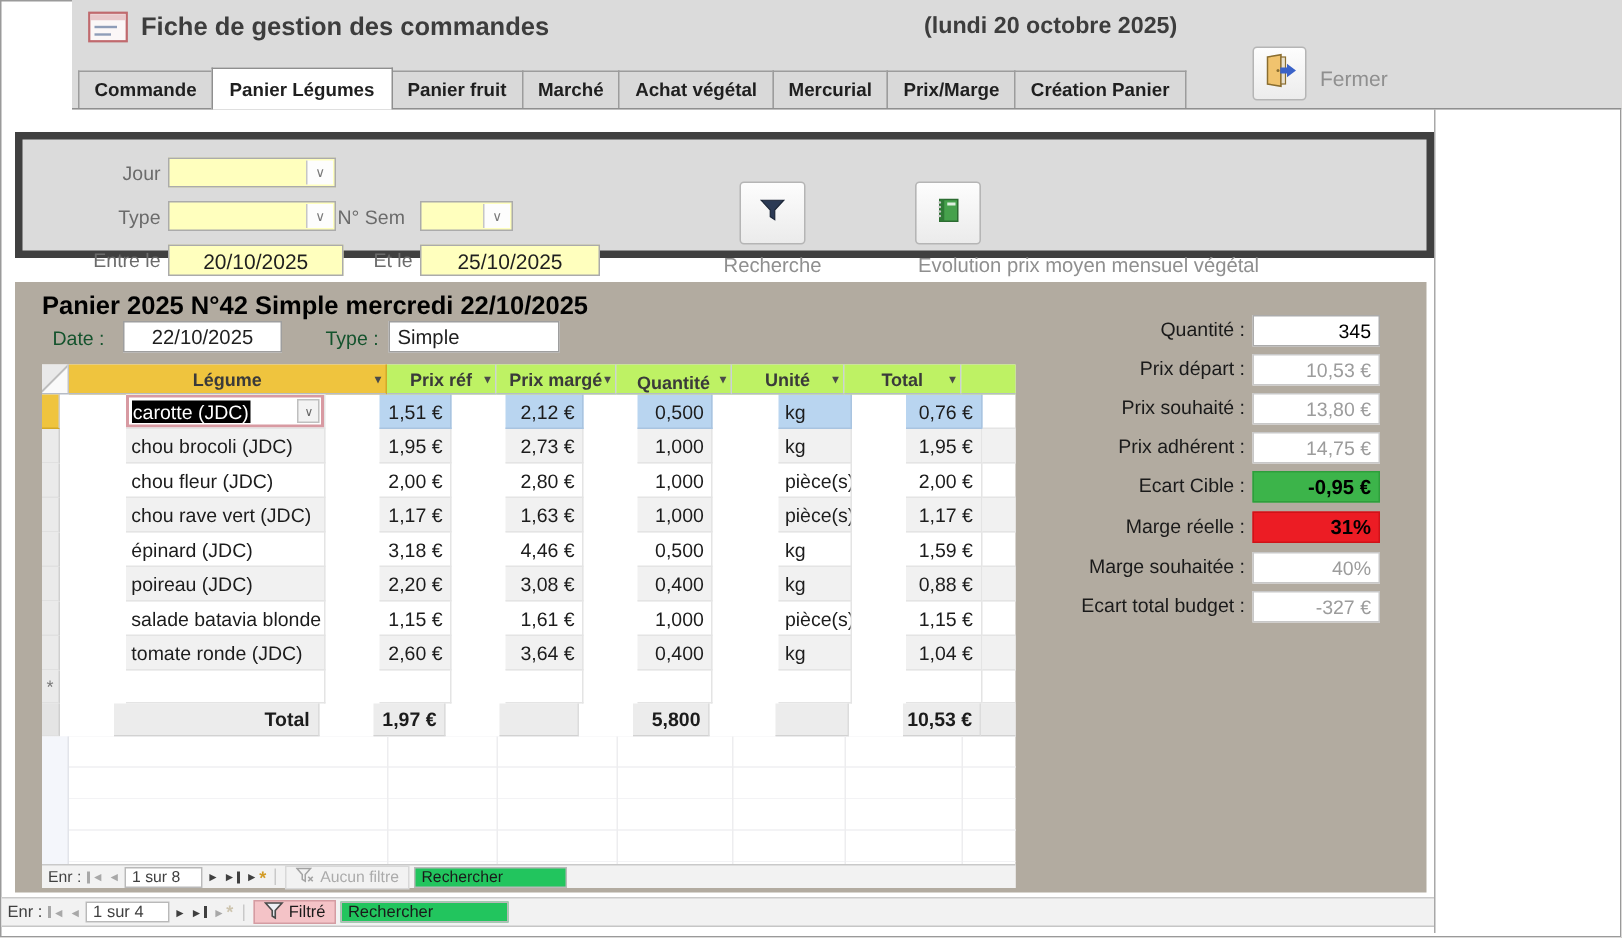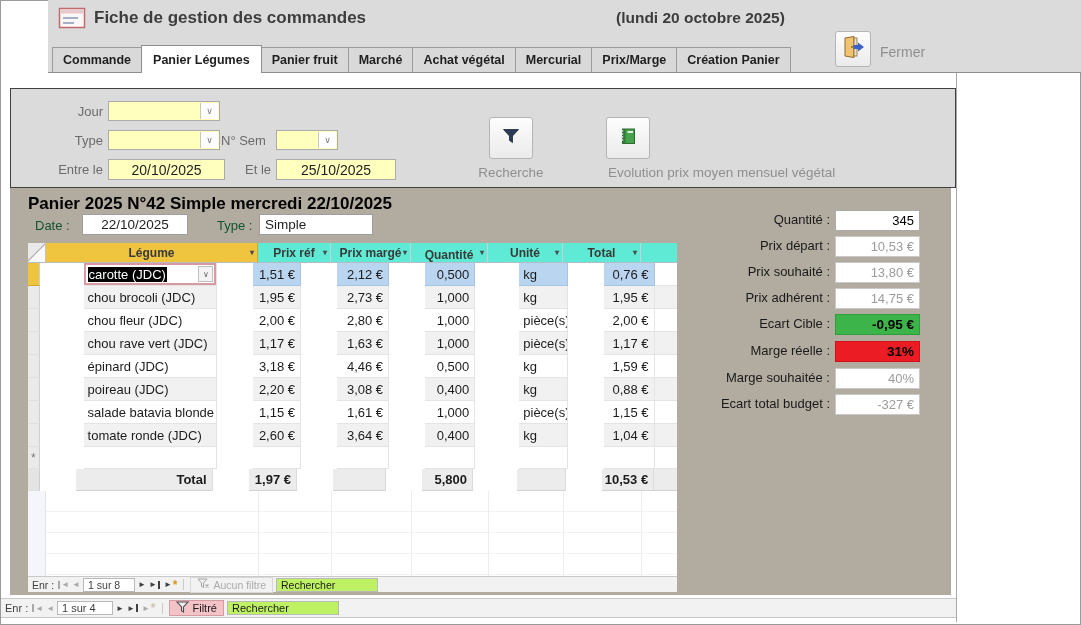--- a/index.html
+++ b/index.html
@@ -13,42 +13,42 @@
   #hdate{position:absolute;left:568px;top:9px;font-size:15.5px;font-weight:bold;color:#3D3D3D;}
   #tabbar{position:absolute;left:4px;bottom:0;display:flex;align-items:flex-end;z-index:3;}
   .tab{box-sizing:border-box;background:#D9D9D9;border:1px solid #9C9C9C;border-bottom:none;margin-right:-1px;
        padding:5px 10px 5px;font-size:12.5px;font-weight:bold;color:#1F1F1F;white-space:nowrap;cursor:default;}
   .tab.active{background:#fff;padding:7px 11px 6px;margin-bottom:-1px;position:relative;z-index:4;border-color:#8F8F8F;}
   #close-btn{position:absolute;left:787px;top:31px;width:36px;height:36px;background:linear-gradient(#FDFDFD,#ECECEC);
        border:1px solid #B5B5B5;border-radius:3px;box-sizing:border-box;display:flex;align-items:center;justify-content:center;}
   #close-label{position:absolute;left:832px;top:44px;font-size:14px;color:#8F8F8F;}
 
   
-  #filter-panel{position:absolute;left:10px;top:88px;width:946px;height:100px;background:#DBDBDB;border:1px solid #404040;box-sizing:border-box;}
+  #filter-panel{position:absolute;left:10px;top:88px;width:946px;height:84px;background:#DBDBDB;border:5px solid #404040;box-sizing:border-box;}
   .flabel{position:absolute;font-size:13px;color:#6B6B6B;}
   .combo{position:absolute;height:20px;background:#FFFFBE;border:1px solid #ABABAB;box-sizing:border-box;}
   .combo .dbtn{position:absolute;right:1px;top:1px;bottom:1px;width:17px;background:#FDFDFD;border-left:1px solid #C6C6C6;
        display:flex;align-items:center;justify-content:center;font-size:9px;color:#7A7A7A;}
   .yfield{position:absolute;height:21px;background:#FFFFBE;border:1px solid #ABABAB;box-sizing:border-box;
        font-size:14px;color:#1F1F1F;display:flex;align-items:center;justify-content:center;}
   .icon-btn{position:absolute;width:44px;height:42px;background:linear-gradient(#FDFDFD,#EBEBEB);border:1px solid #B5B5B5;
        border-radius:3px;box-sizing:border-box;display:flex;align-items:center;justify-content:center;}
   .btn-label{position:absolute;font-size:13.5px;color:#8F8F8F;}
 
   
   #taupe{position:absolute;left:10px;top:188px;width:941px;height:407px;background:#B2ABA0;}
   #sub-title{position:absolute;left:18px;top:6px;font-size:17px;font-weight:bold;color:#000;}
   .wlabel{position:absolute;font-size:13px;color:#14532d;}
   .wfield{position:absolute;height:21px;background:#fff;border:1px solid #9E9E9E;box-sizing:border-box;
        font-size:13.5px;color:#1F1F1F;display:flex;align-items:center;}
 
   
   #datasheet{position:absolute;left:18px;top:55px;width:649px;height:349px;background:#fff;display:flex;flex-direction:column;}
   .ds-header{display:flex;height:20px;}
-  .hc{box-sizing:border-box;border-right:1px solid #CBD0D8;border-bottom:1px solid #B6BCC6;background:#5eead4;
+  .hc{box-sizing:border-box;border-right:1px solid #CBD0D8;border-bottom:1px solid #B6BCC6;background:#bef264;
       font-weight:bold;font-size:12px;color:#3A3A3A;display:flex;align-items:center;justify-content:center;position:relative;}
   .hc.gold{background:#EFC43E;border-right-color:#D3A828;}
   .hc .arrow{position:absolute;right:3px;top:5px;font-size:8px;color:#4A4A4A;}
   .corner{box-sizing:border-box;width:18px;border-right:1px solid #C2C2C2;border-bottom:1px solid #B6BCC6;
       background:linear-gradient(135deg,#E9E9E9 46%,#ADADAD 50%,#FAFAFA 54%);}
   .w-leg{width:212px;} .w-pref{width:73px;} .w-pmar{width:80px;} .w-qte{width:77px;align-items:flex-end;} .w-unit{width:75px;} .w-tot{width:78px;} .w-fill{width:36px;border-right:none!important;}
   .drow{display:flex;height:23px;}
   .drow.new{height:22px;}
   .rsel{box-sizing:border-box;width:18px;background:#EAEAEA;border-right:1px solid #CFCFCF;border-bottom:1px solid #E0E0E0;
       display:flex;align-items:center;justify-content:center;font-size:12px;color:#7A7A7A;}
@@ -80,21 +80,21 @@
   .narrow.en{color:#3F3F3F;}
   .bar{display:inline-block;width:2px;height:8px;background:currentColor;margin:0 1px;}
   .star{color:#D29B26;font-weight:bold;font-size:12px;margin-left:1px;line-height:6px;}
   .star.dis{color:#CDC4AE;}
   .posbox{background:#fff;border:1px solid #B9B9B9;box-sizing:border-box;display:flex;align-items:center;justify-content:flex-start;
       padding-left:4px;height:14px;}
   .navsep{width:1px;height:11px;background:#C9C9C9;margin:0 3px;}
   .fchip{display:flex;align-items:center;gap:3px;padding:0 6px;height:14px;}
   .fchip.disabled{color:#ABABAB;border:1px solid #D8D8D8;background:transparent;}
   .fchip.active{background:#F4C3C7;border:1px solid #D49CA2;color:#1A1A1A;}
-  .searchbox{background:#bef264;border:1px solid #B9B9B9;box-sizing:border-box;height:14px;display:flex;align-items:center;padding-left:4px;color:#1A1A1A;}
+  .searchbox{background:#22c55e;border:1px solid #B9B9B9;box-sizing:border-box;height:14px;display:flex;align-items:center;padding-left:4px;color:#1A1A1A;}
 
   
   .sl{position:absolute;left:600px;width:220px;text-align:right;font-size:13px;color:#1A1A1A;}
   .sv{position:absolute;left:825px;width:85px;height:21px;box-sizing:border-box;background:#fff;border:1px solid #ABABAB;
       font-size:13px;color:#000;display:flex;align-items:center;justify-content:flex-end;padding-right:5px;}
   .sv.gray{color:#9C9C9C;border-color:#C8C8C8;}
   .sv.green{background:#3CB44A;border-color:#2E9E3C;font-weight:bold;font-size:13.5px;}
   .sv.red{background:#EC1C24;border-color:#D01218;font-weight:bold;font-size:13.5px;}
 
   #vline{position:absolute;left:956px;top:73px;height:549px;width:0;border-left:1px solid #A8A8A8;}

